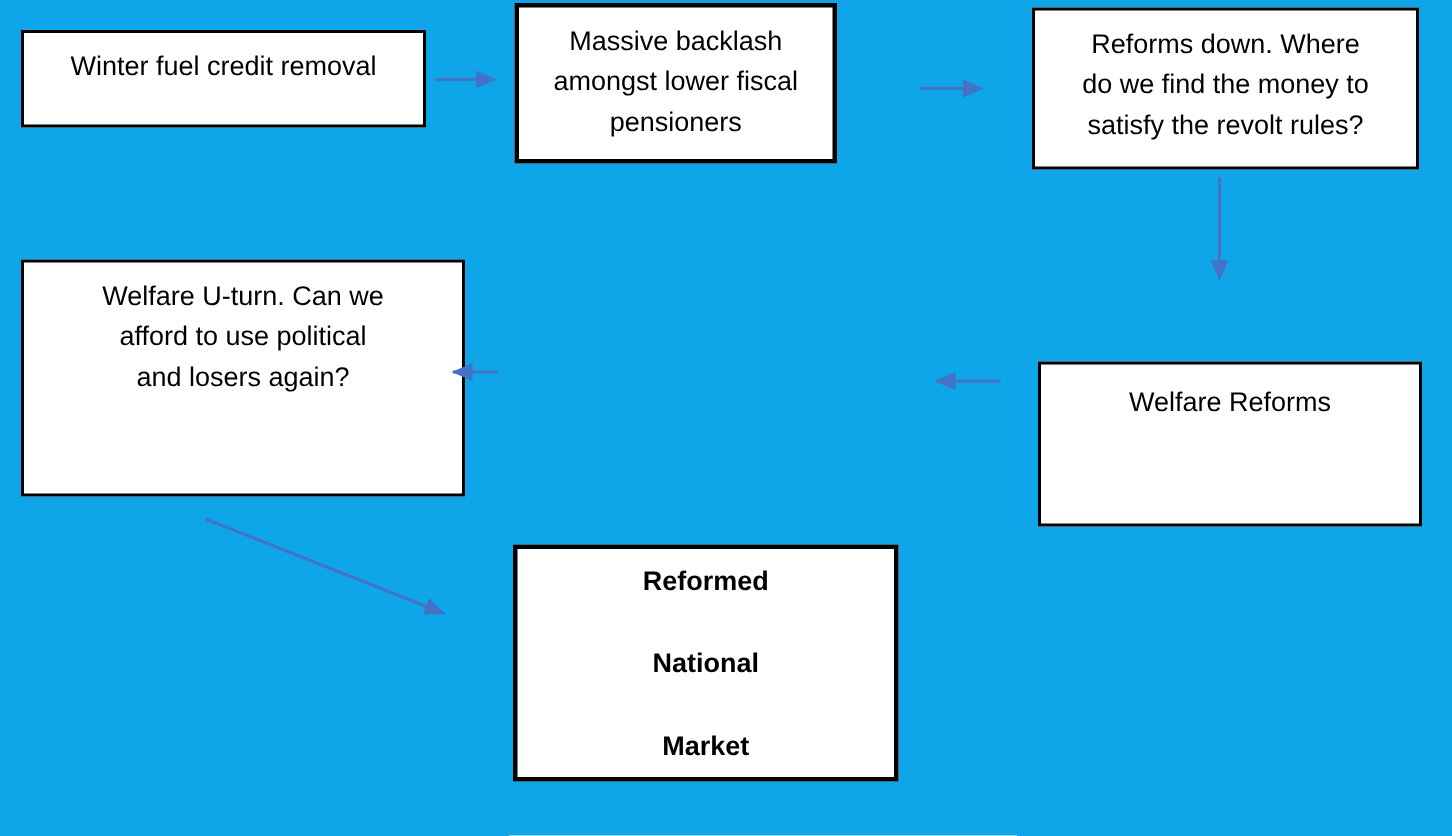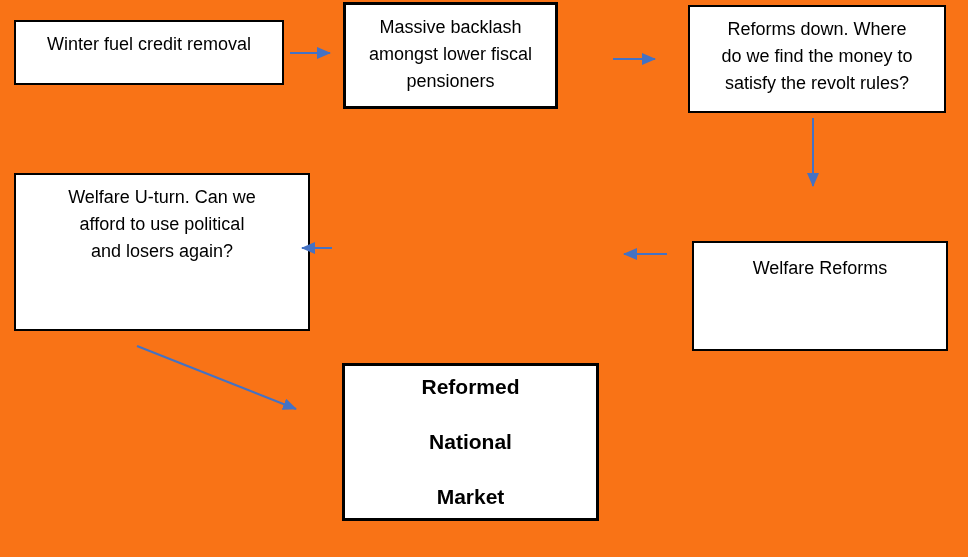--- a/index.html
+++ b/index.html
@@ -23,42 +23,42 @@
     padding-top: 9px;
   }
   .fc-box.thick { border-width: 3px; }
   .fc-box .line { display: block; }
   .fc-box.bold-box {
     display: flex;
     flex-direction: column;
     justify-content: center;
     gap: 29px;
     font-weight: bold;
-    font-size: 21px;
+    font-size: 18px;
     line-height: 26px;
     padding-top: 0;
   }
   .box-winter-fuel        { left: 14px;  top: 20px;  width: 270px; height: 65px;  }
   .box-massive-backlash   { left: 343px; top: 2px;   width: 215px; height: 107px; }
   .box-watering-down      { left: 688px; top: 5px;   width: 258px; height: 108px; }
   .box-welfare-reforms    { left: 692px; top: 201px; width: 256px; height: 110px; padding-top: 12px; margin-top: 40px; }
   .box-backbench-revolt   { left: 345px; top: 203px; width: 258px; height: 108px; }
   .box-welfare-u-turn     { left: 14px;  top: 173px; width: 296px; height: 158px; }
   .box-reformed-market    { left: 342px; top: 363px; width: 257px; height: 158px; }
   .arrow-overlay {
     position: absolute;
     left: 0; top: 0;
     width: 968px; height: 557px;
     pointer-events: none;
   }
 </style>
 </head>
 <body>
 
-<div class="canvas" style="background: #f97316;">
+<div class="canvas" style="background: #0ea5e9;">
 
   <div class="fc-box box-winter-fuel" style="border-color: rgb(0, 0, 0); color: rgb(0, 0, 0);">
     <span class="line">Winter fuel credit removal</span>
   </div>
 
   <div class="fc-box thick box-massive-backlash" style="border-color: rgb(0, 0, 0); color: rgb(0, 0, 0);">
     <span class="line">Massive backlash</span>
     <span class="line">amongst lower fiscal</span>
     <span class="line">pensioners</span>
   </div>

